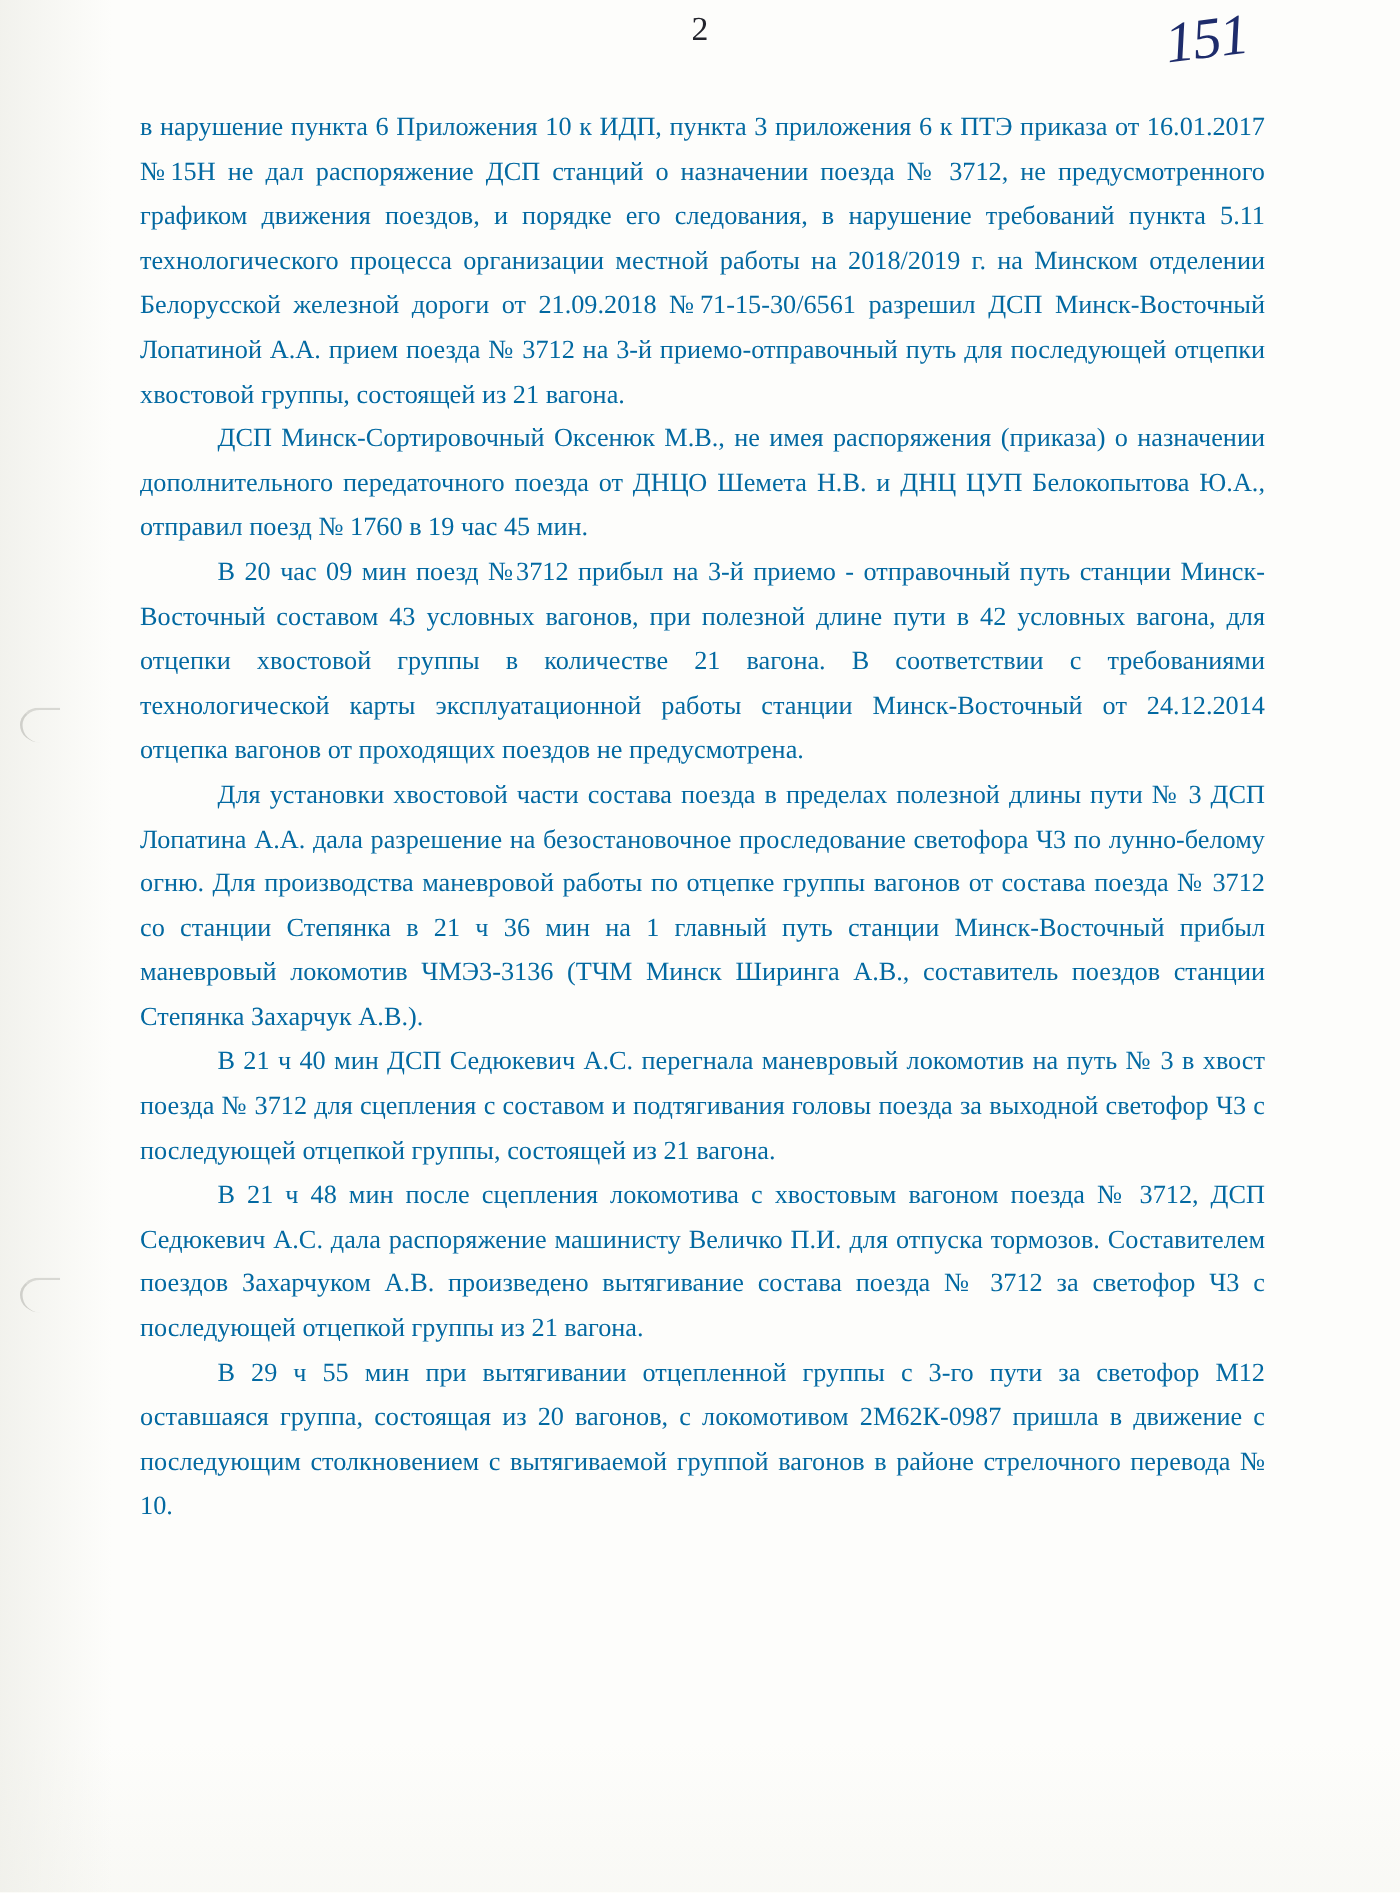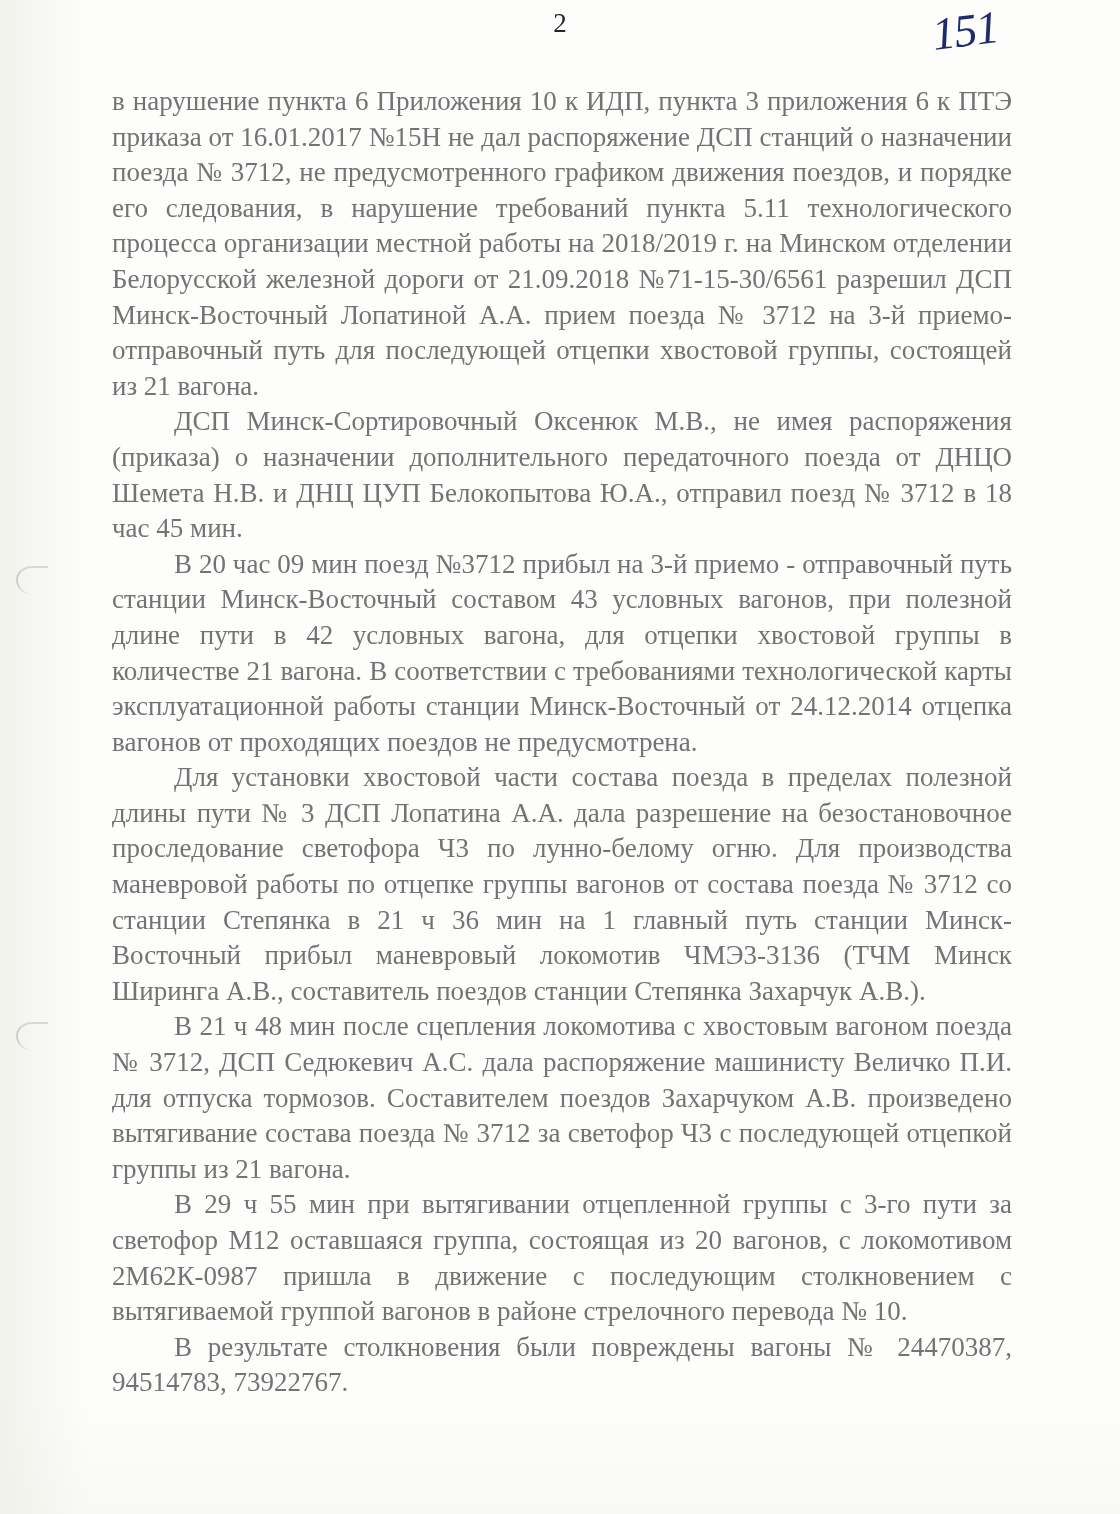--- a/index.html
+++ b/index.html
@@ -47,25 +47,25 @@
     font-style: italic;
     color: #1e2c6b;
     transform: rotate(-7deg);
     letter-spacing: -1px;
   }
   .body-text {
     position: absolute;
     top: 84px;
     left: 112px;
     width: 900px;
-    font-size: 27px;
+    font-size: 21px;
     line-height: 35.6px;
     text-align: justify;
     text-justify: inter-word;
-    color: #737373;
+    color: #0369a1;
   }
   .body-text p {
     margin: 0;
     text-indent: 62px;
   }
   .body-text p.no-indent {
     text-indent: 0;
   }
   
   .hole {
@@ -88,20 +88,20 @@
   <div class="paper-tint"></div>
 
   <div class="page-number">2</div>
   <div class="folio">151</div>
 
   <div class="hole one"></div>
   <div class="hole two"></div>
 
   <div class="body-text">
     <p class="no-indent">в нарушение пункта 6 Приложения 10 к ИДП, пункта 3 приложения 6 к ПТЭ приказа от 16.01.2017 №15Н не дал распоряжение ДСП станций о назначении поезда № 3712, не предусмотренного графиком движения поездов, и порядке его следования, в нарушение требований пункта 5.11 технологического процесса организации местной работы на 2018/2019 г. на Минском отделении Белорусской железной дороги от 21.09.2018 №71-15-30/6561 разрешил ДСП Минск-Восточный Лопатиной А.А. прием поезда № 3712 на 3-й приемо-отправочный путь для последующей отцепки хвостовой группы, состоящей из 21 вагона.</p>
-    <p>ДСП Минск-Сортировочный Оксенюк М.В., не имея распоряжения (приказа) о назначении дополнительного передаточного поезда от ДНЦО Шемета Н.В. и ДНЦ ЦУП Белокопытова Ю.А., отправил поезд № 3712  в 18 час 45 мин.</p>
+    <p>ДСП Минск-Сортировочный Оксенюк М.В., не имея распоряжения (приказа) о назначении дополнительного передаточного поезда от ДНЦО Шемета Н.В. и ДНЦ ЦУП Белокопытова Ю.А., отправил поезд № 1760  в 19 час 45 мин.</p>
     <p>В 20 час 09 мин поезд №3712 прибыл на 3-й приемо - отправочный путь станции Минск-Восточный составом 43 условных вагонов, при полезной длине пути в 42 условных вагона,  для отцепки хвостовой группы в количестве 21 вагона. В соответствии с требованиями технологической карты эксплуатационной работы станции Минск-Восточный от 24.12.2014 отцепка вагонов от проходящих поездов не предусмотрена.</p>
     <p>Для установки хвостовой части состава поезда в пределах полезной длины пути № 3 ДСП Лопатина А.А. дала разрешение на безостановочное проследование светофора Ч3 по лунно-белому огню. Для производства маневровой работы по отцепке группы вагонов от состава поезда № 3712 со станции Степянка в 21 ч 36 мин на 1 главный путь станции Минск-Восточный прибыл маневровый локомотив ЧМЭ3-3136 (ТЧМ Минск Ширинга А.В., составитель поездов станции Степянка Захарчук А.В.).</p>
+    <p>В 21 ч 40 мин ДСП Седюкевич А.С. перегнала маневровый локомотив на путь № 3 в хвост поезда № 3712 для сцепления с составом и подтягивания головы поезда за выходной светофор Ч3 с последующей отцепкой группы, состоящей из 21 вагона.</p>
     <p>В 21 ч 48 мин после сцепления локомотива с хвостовым вагоном поезда № 3712, ДСП Седюкевич А.С. дала распоряжение машинисту Величко П.И. для отпуска тормозов. Составителем поездов Захарчуком А.В. произведено вытягивание состава поезда № 3712 за светофор Ч3 с последующей отцепкой группы из 21 вагона.</p>
     <p>В 29 ч 55 мин при вытягивании отцепленной группы с 3-го пути за светофор М12 оставшаяся группа, состоящая из 20 вагонов, с локомотивом 2М62К-0987 пришла в движение с последующим столкновением с вытягиваемой группой вагонов в районе стрелочного перевода № 10.</p>
-    <p>В результате столкновения были повреждены вагоны № 24470387, 94514783, 73922767.</p>
   </div>
 </div>
 
 </body></html>

